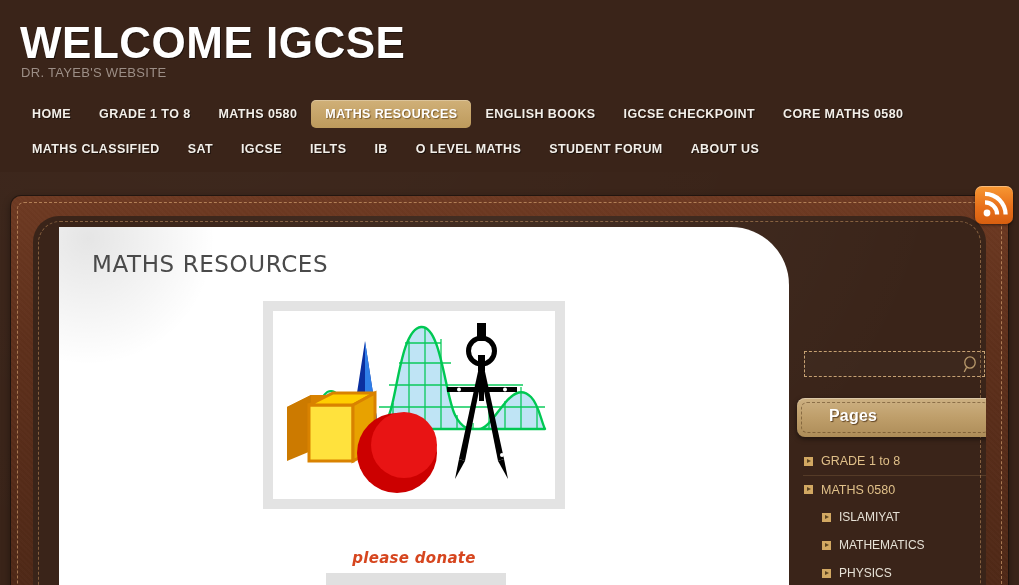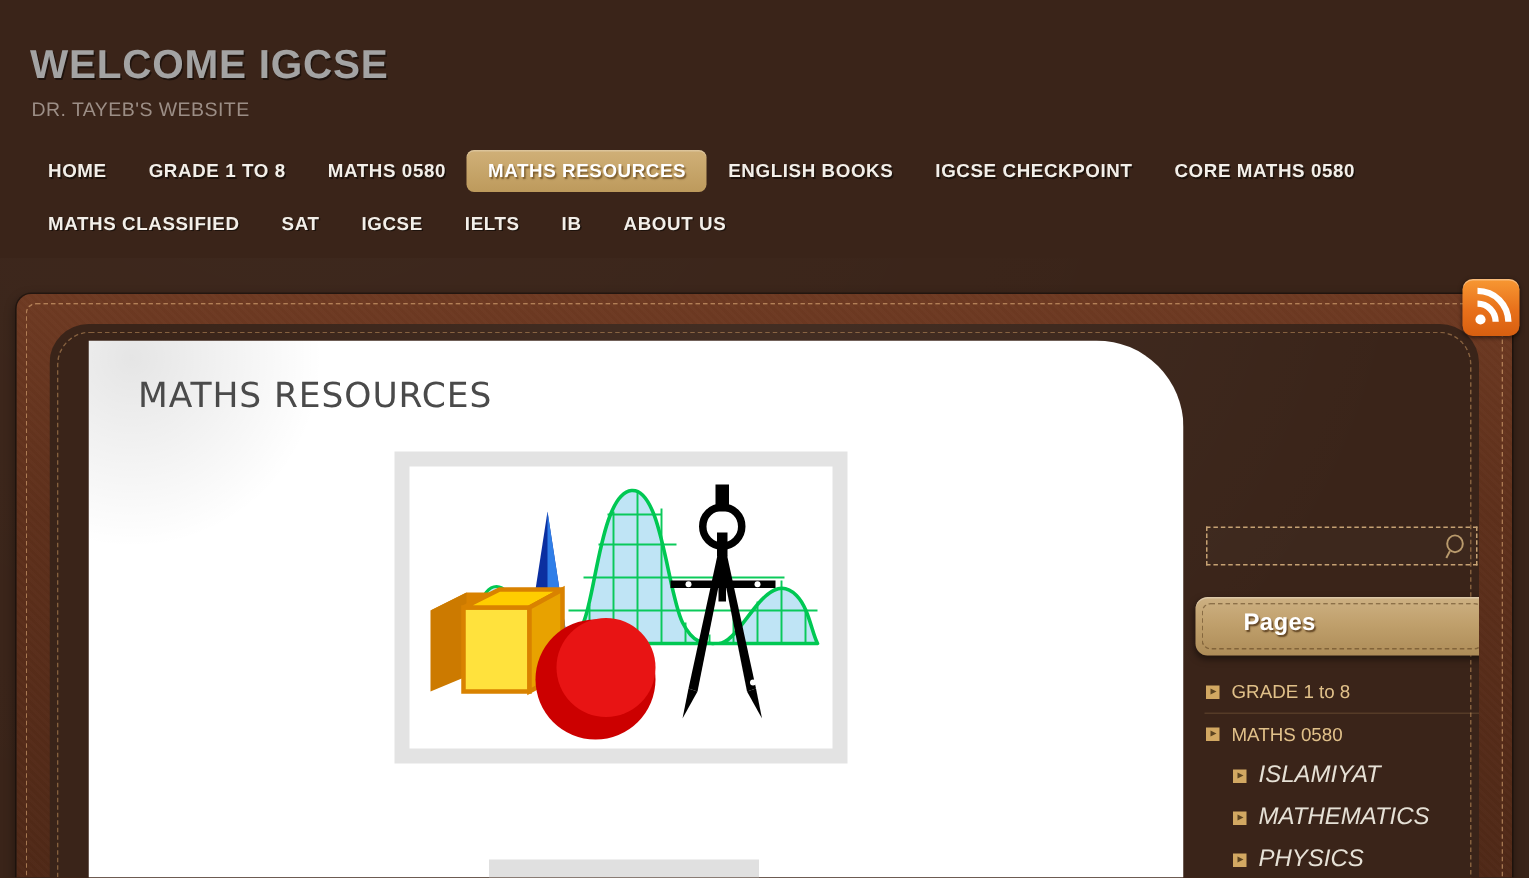--- a/index.html
+++ b/index.html
@@ -27,24 +27,24 @@
     position: absolute;
     left: 0; top: 0;
     width: 1019px;
     height: 172px;
     background: #3a2419;
   }
 
   .site-title {
     position: absolute;
     left: 20px; top: 22px;
-    font-size: 27px;
+    font-size: 44px;
     font-weight: bold;
     letter-spacing: 0.5px;
-    color: #a3a3a3;
+    color: #ffffff;
     text-shadow: 1px 1px 0 rgba(0,0,0,0.45);
     line-height: 42px;
   }
 
   .site-tagline {
     position: absolute;
     left: 21px; top: 66px;
     font-size: 13px;
     letter-spacing: 0.3px;
     color: #9c8e86;
@@ -264,24 +264,23 @@
     padding-left: 18px;
     font-size: 12.5px;
     color: #e0c089;
     cursor: pointer;
     border-top: 1px solid rgba(180,140,90,0.22);
     white-space: nowrap;
   }
   .page-item.first { border-top: 0; }
   .page-item.lvl2 {
     padding-left: 36px;
-    font-size: 16px;
+    font-size: 12px;
     color: #e6e1d6;
     border-top: 0;
-    font-style: italic;
   }
   .bullet {
     position: absolute;
     left: 1px;
     width: 9px; height: 9px;
     background: #d2a862;
     display: inline-block;
   }
   .bullet::after {
     content: "";
@@ -323,20 +322,22 @@
         <a class="nav-item">ENGLISH BOOKS</a>
         <a class="nav-item">IGCSE CHECKPOINT</a>
         <a class="nav-item">CORE MATHS 0580</a>
       </div>
     <div class="nav-row" id="nav-row-2">
         <a class="nav-item">MATHS CLASSIFIED</a>
         <a class="nav-item">SAT</a>
         <a class="nav-item">IGCSE</a>
         <a class="nav-item">IELTS</a>
         <a class="nav-item">IB</a>
+        <a class="nav-item">O LEVEL MATHS</a>
+        <a class="nav-item">STUDENT FORUM</a>
         <a class="nav-item">ABOUT US</a>
       </div>
   </nav>
 
   <div id="frame">
     <div id="inner-panel">
 
       <main id="content">
         <h1 class="page-title">MATHS RESOURCES</h1>
 
@@ -390,20 +391,21 @@
                 <path d="M186 148 L182 168 L192 150 Z"></path>
                 <path d="M231 148 L235 168 L225 150 Z"></path>
                 <circle cx="186" cy="78.5" r="2" fill="#ffffff"></circle>
                 <circle cx="232" cy="78.5" r="2" fill="#ffffff"></circle>
                 <circle cx="229" cy="144" r="2" fill="#ffffff"></circle>
               </g>
             </svg>
           </div>
         </div>
 
+        <div class="donate-text">please donate</div>
         <div class="donate-bar"></div>
       </main>
 
       <aside id="sidebar">
 
         <div class="search-box">
           <input class="search-input" type="text" placeholder="" style="">
           <svg class="search-icon" viewBox="0 0 16 18">
             <ellipse cx="8" cy="6.5" rx="5.2" ry="5.6" fill="none" stroke="#b99a6c" stroke-width="1.3"></ellipse>
             <line x1="4.6" y1="11.4" x2="2.2" y2="16" stroke="#b99a6c" stroke-width="1.3"></line>

